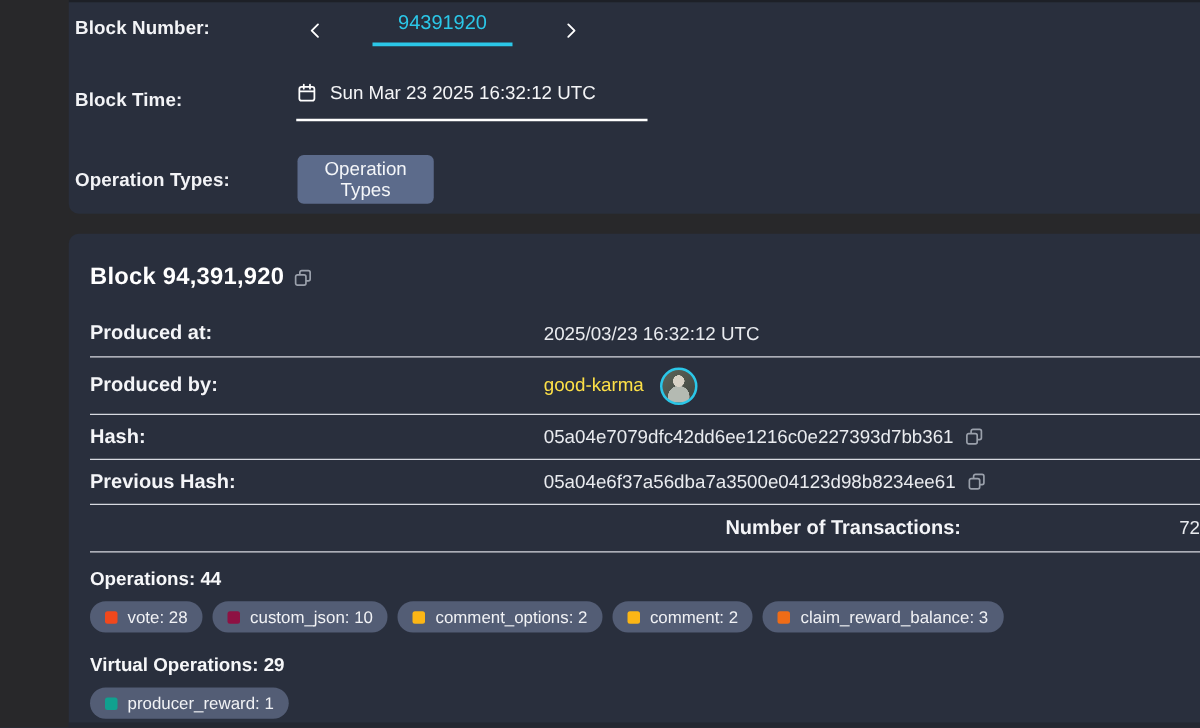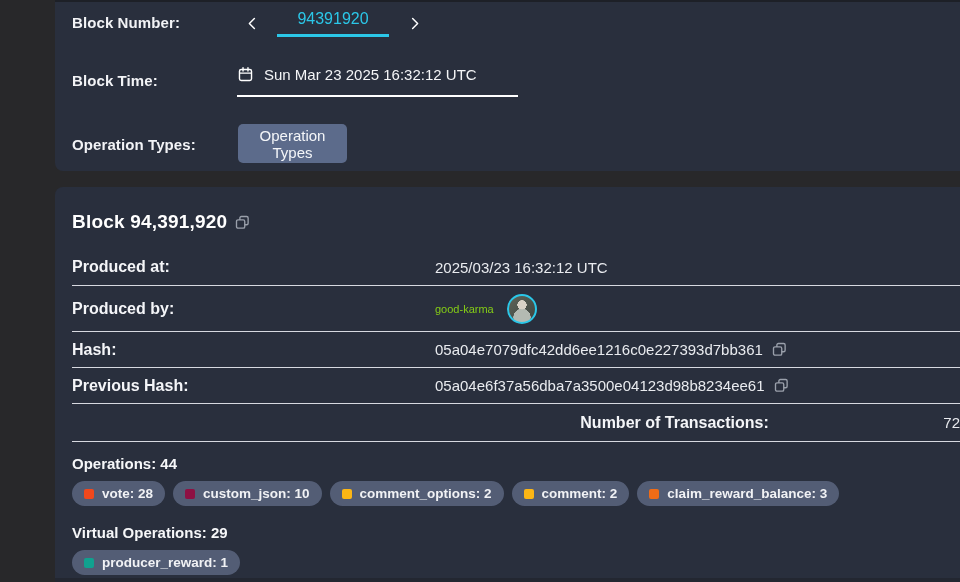--- a/index.html
+++ b/index.html
@@ -12,26 +12,26 @@
   }
 
   
   .filter-panel {
     position: absolute; top: 0; left: 55px; right: 0; height: 171px;
     background: #292f3d;
     border-radius: 0 0 0 8px;
     border-top: 2px solid #1d2027;
   }
   .f-label {
-    position: absolute; left: 17px;
+    position: absolute; left: 5px;
     font-size: 15px; font-weight: 700; color: #f2f3f6; letter-spacing: .1px;
   }
   .blocknum-group {
     position: absolute; left: 184px; top: 6px;
-    display: flex; align-items: flex-start;
+    display: flex; align-items: flex-end; gap: 21px;
   }
   .chev-btn {
     width: 26px; height: 26px; margin-top: 2px;
     display: flex; align-items: center; justify-content: center;
     background: transparent; border: none; cursor: pointer;
   }
   .blocknum-input {
     width: 112px; margin: 0 12px;
     background: transparent; border: none;
     border-bottom: 3px solid #2bc7e8;
@@ -76,36 +76,36 @@
     border-bottom: 1px solid #d7d9e0;
   }
   .detail-row .d-label {
     flex: 0 0 363px;
     font-size: 16px; font-weight: 700; color: #f4f5f8;
   }
   .detail-row .d-value { font-size: 15px; color: #e9ebef; display: flex; align-items: center; gap: 9px; }
   .r1 { min-height: 37px; } .r2 { min-height: 46px; } .r3 { min-height: 36px; }
   .r4 { min-height: 36px; } .r5 { min-height: 38px; justify-content: flex-end; }
 
-  .account-link { color: #84cc16; text-decoration: none; font-size: 11px; cursor: pointer; text-align: center; }
+  .account-link { color: #fde047; text-decoration: none; font-size: 15px; cursor: pointer; text-align: center; }
   .avatar {
     width: 30px; height: 30px; border-radius: 50%;
     border: 2px solid #2bc7e8; margin-left: 4px;
     background:
       radial-gradient(circle at 50% 34%, #d8d2c6 0 21%, rgba(0,0,0,0) 22%),
       radial-gradient(circle at 50% 82%, #b4baB2 0 34%, rgba(0,0,0,0) 35%),
       linear-gradient(135deg, #5d6458, #3f4440);
     cursor: pointer;
   }
 
   .ops-heading {
     margin: 13px 0 0 17px;
     font-size: 15px; font-weight: 700; color: #f6f7f9;
   }
-  .badge-row { display: flex; gap: 8px; margin: 9px 0 0 17px; font-weight: bold; }
+  .badge-row { display: flex; gap: 8px; margin: 9px 0 0 17px; }
   .badge {
     display: inline-flex; align-items: center; gap: 8px;
     height: 25px; padding: 0 12px;
     background: #535d75; border-radius: 13px;
     font-size: 13.5px; color: #f1f2f5; white-space: nowrap;
     cursor: pointer;
   }
   .badge-dot { width: 10px; height: 10px; border-radius: 2px; flex: none; }
 
   .bottom-strip {

